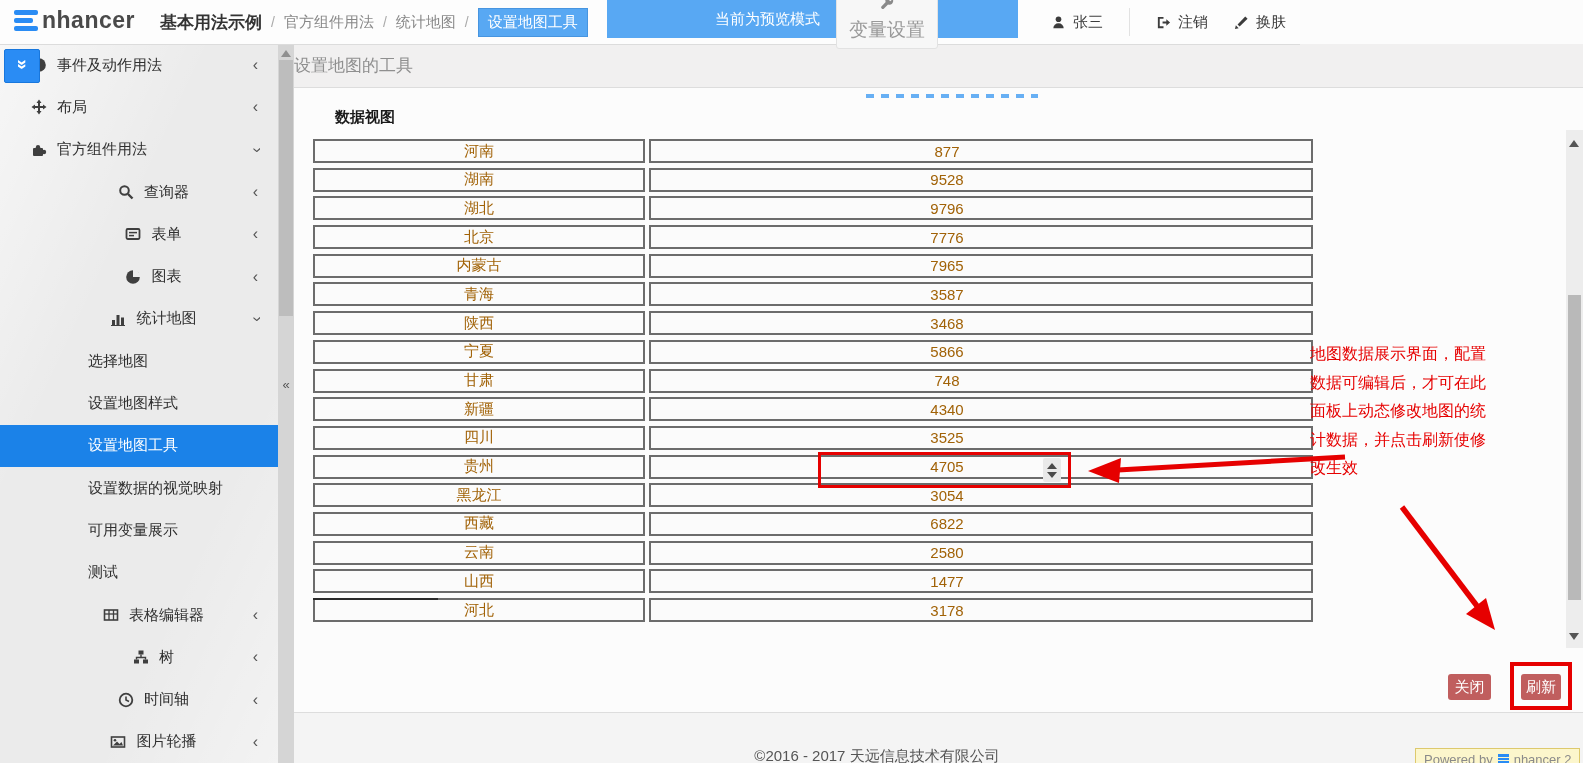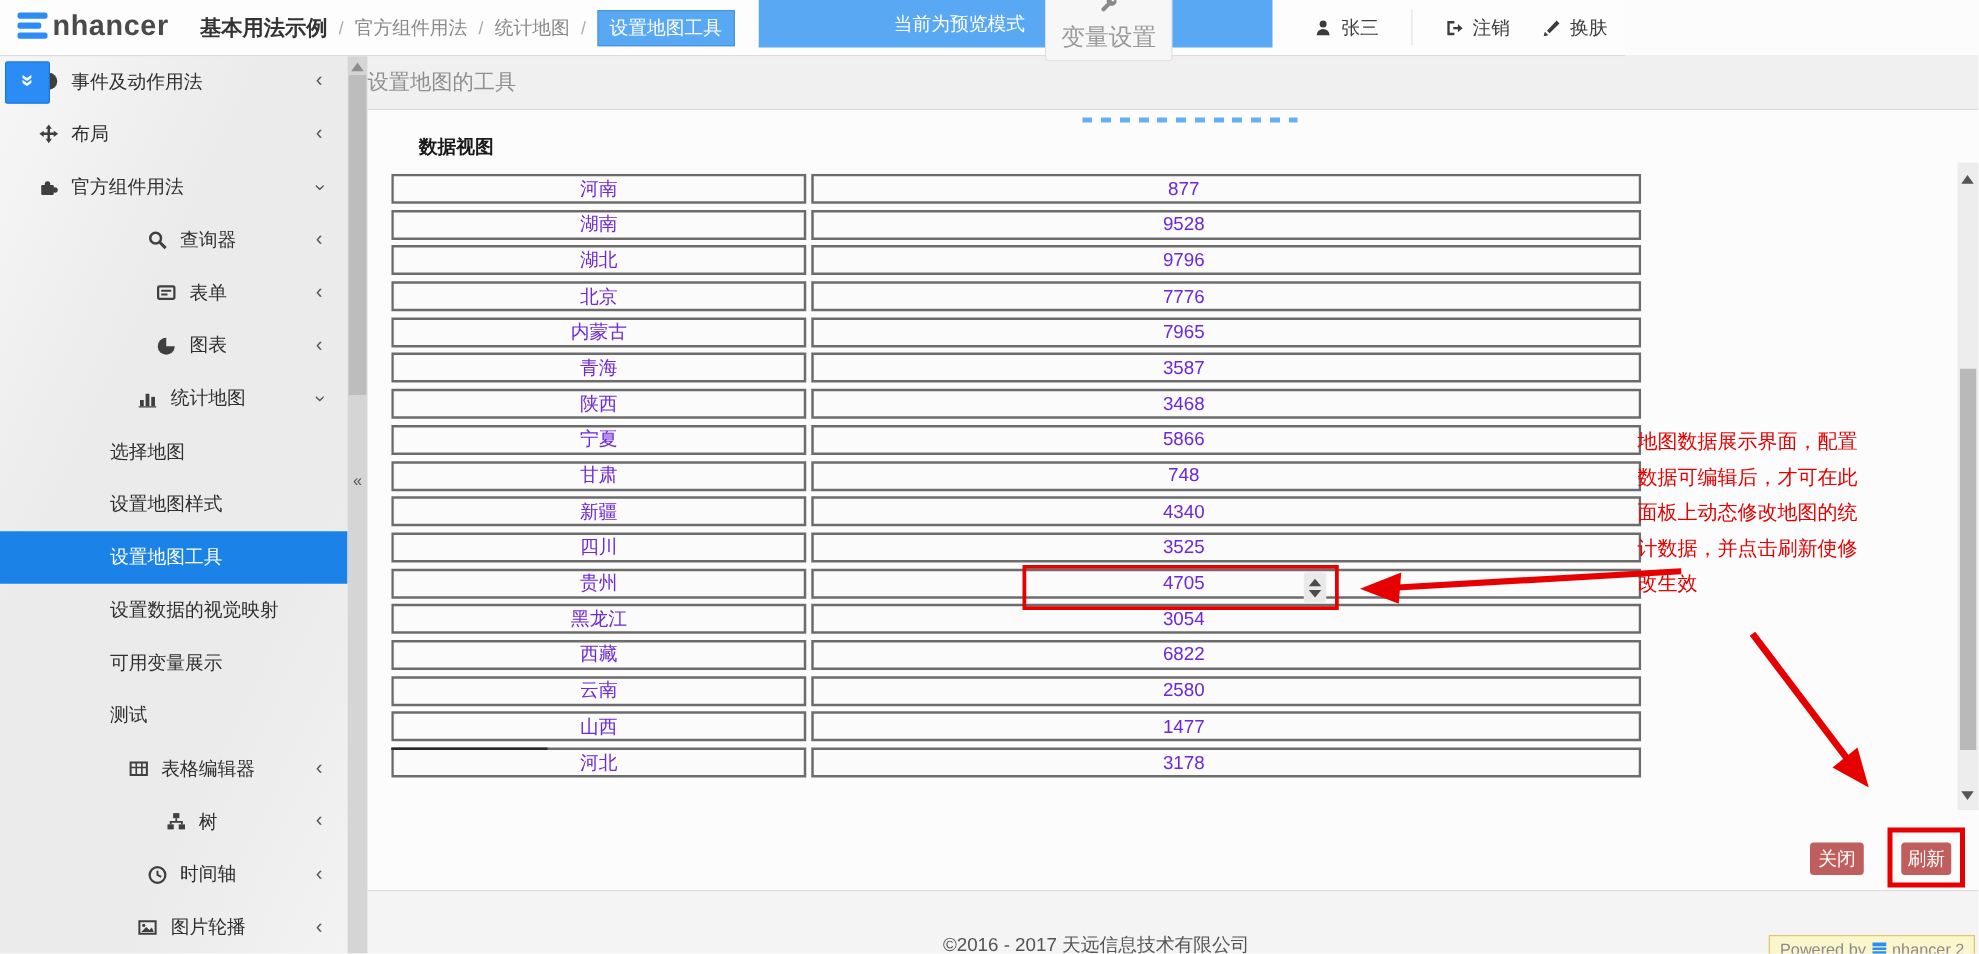--- a/index.html
+++ b/index.html
@@ -44,21 +44,21 @@
   .strip .collapse{position:absolute;left:0;top:333px;width:16px;text-align:center;font-size:13px;color:#555;}
   
   .m-header{position:absolute;left:294px;top:44px;width:1289px;height:43px;background:#f1f0f0;border-bottom:1px solid #ddd;display:flex;align-items:center;z-index:5;}
   .m-title{font-size:17px;color:#8f8f8f;}
   .m-body{position:absolute;left:294px;top:88px;width:1289px;height:624px;background:#fcfcfc;z-index:1;}
   .blue-dashes{position:absolute;left:866px;top:94px;width:172px;height:4px;z-index:2;
     background:repeating-linear-gradient(90deg,#57a7f3 0 8px,transparent 8px 15px);opacity:.9;}
   .section-label{position:absolute;left:335px;top:108px;font-size:15px;font-weight:bold;color:#1a1a1a;z-index:2;}
   .dtable{position:absolute;left:313px;top:139px;width:1000px;height:510px;overflow:hidden;z-index:2;}
   .t-row{display:flex;gap:4px;height:24px;margin-bottom:4.7px;}
-  .t-cell{box-sizing:border-box;border:2px solid #6c6c6c;background:#fbfbfb;display:flex;align-items:center;justify-content:center;font-size:15px;color:#6d28d9;}
+  .t-cell{box-sizing:border-box;border:2px solid #6c6c6c;background:#fbfbfb;display:flex;align-items:center;justify-content:center;font-size:15px;color:#a16207;}
   .t-name{width:332px;flex:none;}
   .t-val{width:664px;flex:none;padding-right:68px;position:relative;}
   .stray-line{position:absolute;left:313px;top:598px;width:125px;height:2px;background:#2a2a2a;z-index:3;}
   
   .red-frame{position:absolute;left:818px;top:452px;width:253px;height:36px;border:3px solid #e60000;box-sizing:border-box;z-index:6;}
   .spinner{position:absolute;right:7px;top:50%;transform:translateY(-50%);width:18px;height:24px;background:#e9e9e9;border-radius:2px;display:flex;flex-direction:column;align-items:center;justify-content:center;gap:3px;cursor:pointer;}
   .spinner i{display:block;width:0;height:0;border-left:5px solid transparent;border-right:5px solid transparent;}
   .spinner .tri-up{border-bottom:6px solid #4a4a4a;}
   .spinner .tri-down{border-top:6px solid #4a4a4a;}
   

